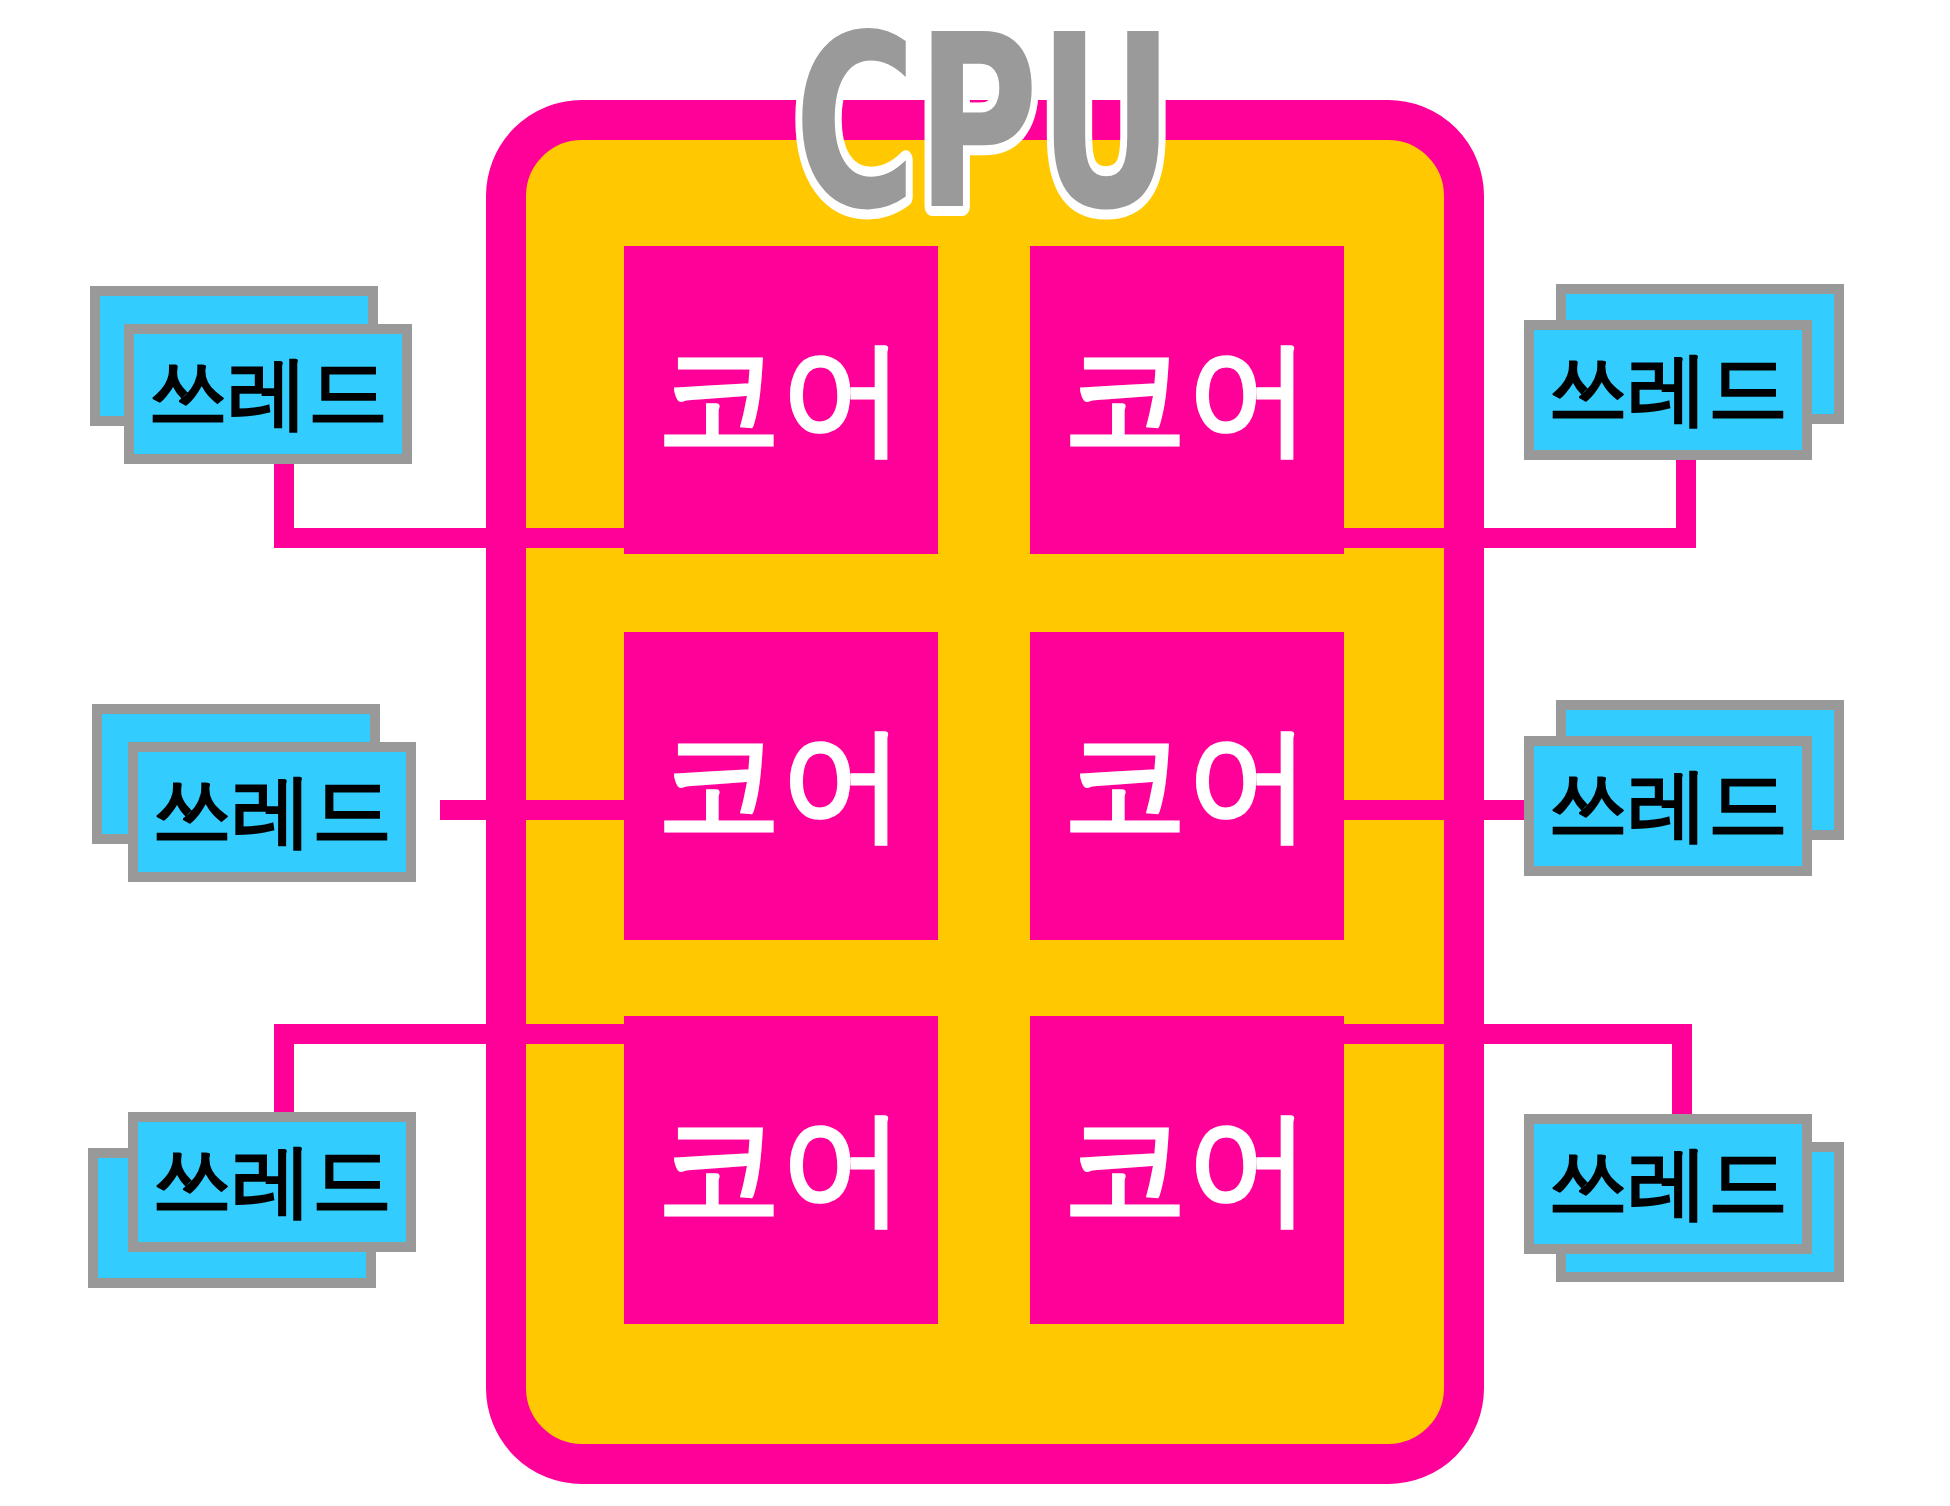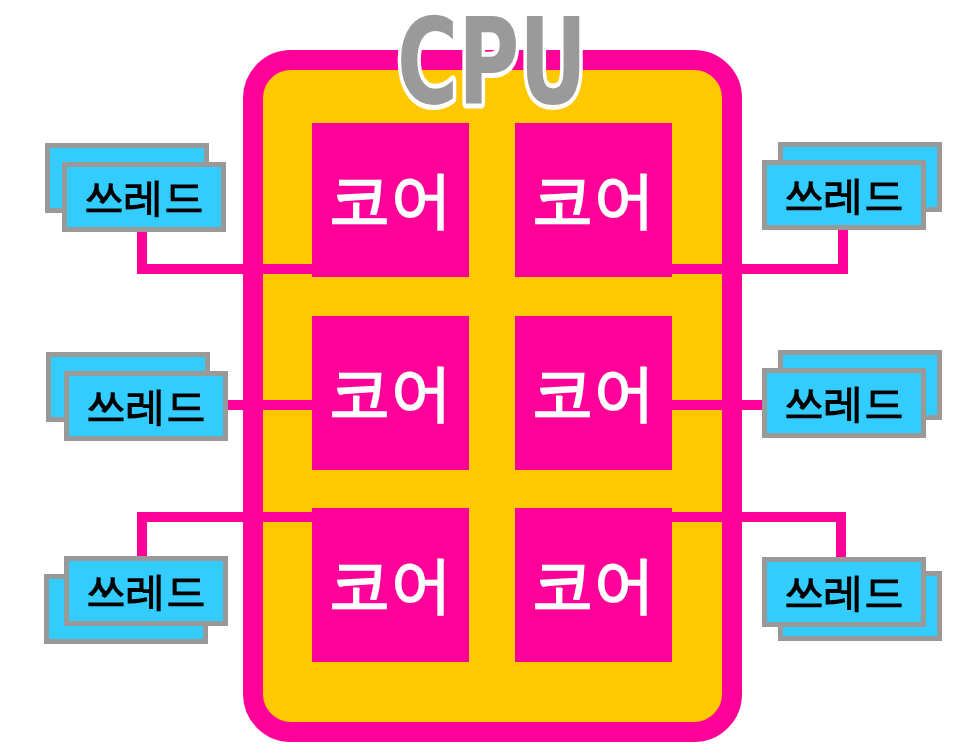--- a/index.html
+++ b/index.html
@@ -67,21 +67,21 @@
   }
   
   .connector {
     position: absolute;
     background: var(--connector, #FF0099);
     z-index: 2;
   }
   
   .thread-box {
     position: absolute;
-    width: 164px;
+    width: 144px;
     height: 70px;
     box-sizing: border-box;
     background: var(--thread_fill, #33CCFF);
     border: 5px solid var(--thread_border, #999999);
   }
   .thread-back { z-index: 4; }
   .thread-front {
     z-index: 5;
     display: flex;
     align-items: center;

